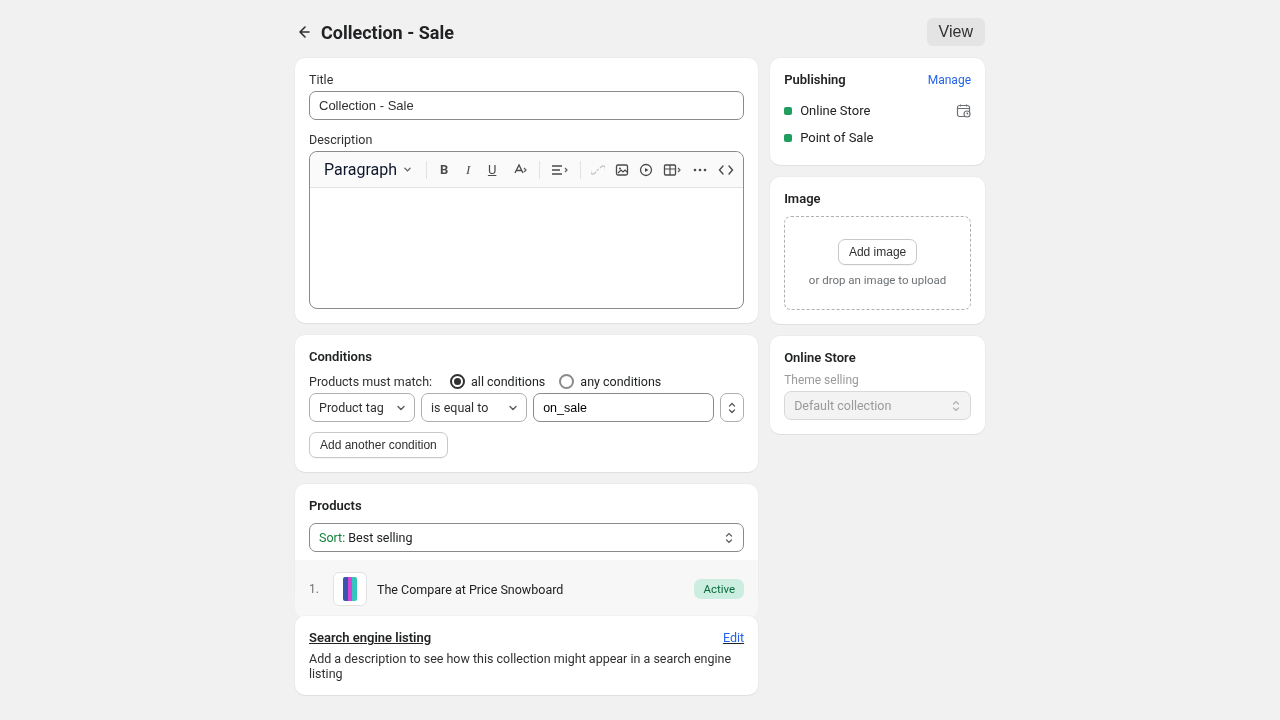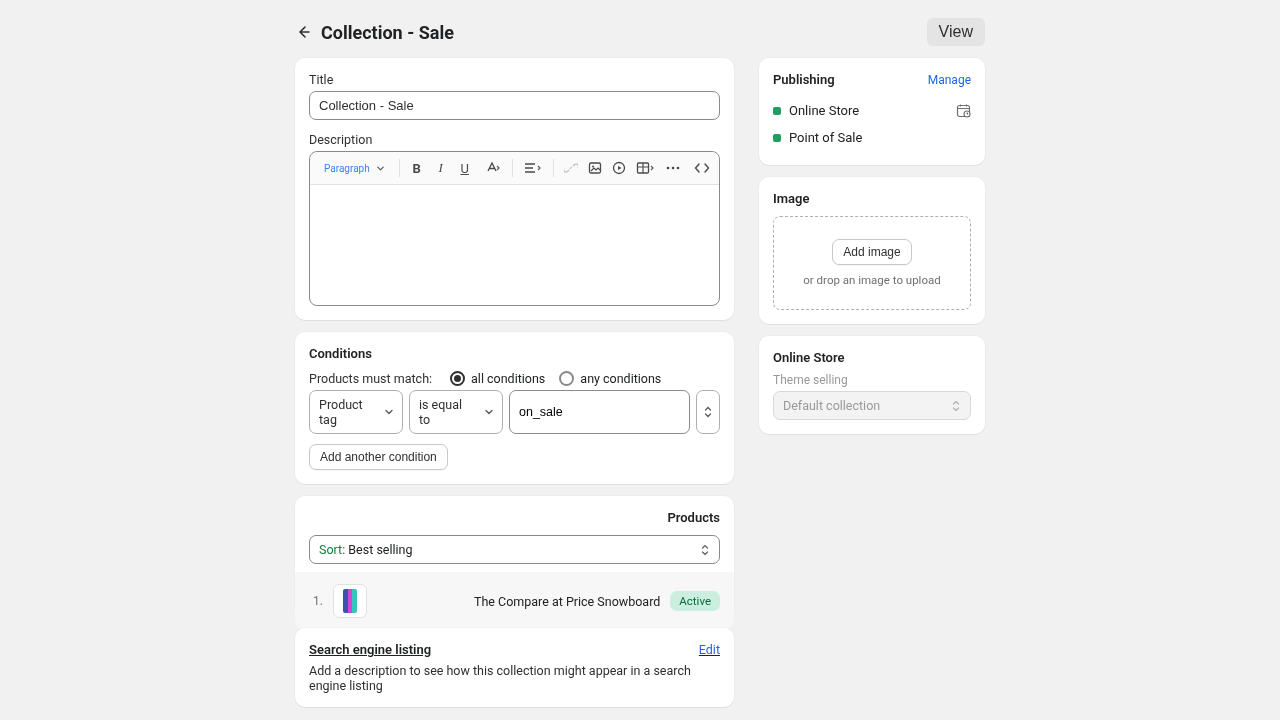--- a/index.html
+++ b/index.html
@@ -43,21 +43,21 @@
     background: #e4e4e4;
     border: none;
     border-radius: 6px;
     padding: 5px 12px;
     font-size: 16px;
     color: #303030;
     cursor: pointer;
   }
   .layout {
     display: flex;
-    gap: 25px;
+    gap: 12px;
     width: 690px;
     margin: 0 auto;
   }
   .col-main { flex: 1; display: flex; flex-direction: column; gap: 12px; }
   .col-side { width: 226px; display: flex; flex-direction: column; gap: 12px; }
   .card {
     background: #fff;
     border-radius: 10px;
     box-shadow: 0 1px 0 rgba(0,0,0,0.05), 0 0 0 1px rgba(0,0,0,0.02);
     padding: 14px 14px;
@@ -90,22 +90,22 @@
     border-bottom: 1px solid #e2e2e2;
     gap: 2px;
     background: #fafafa;
     border-radius: 8px 8px 0 0;
   }
   .tb-select {
     display: flex;
     align-items: center;
     gap: 6px;
     padding: 4px 8px;
-    font-size: 10px;
-    color: #3b82f6;
+    font-size: 16px;
+    color: #0f172a;
     border-radius: 6px;
     cursor: pointer;
   }
   .tb-btn {
     width: 22px; height: 24px;
     display: flex; align-items: center; justify-content: center;
     border-radius: 5px;
     cursor: pointer;
     color: #4a4a4a;
   }
@@ -400,21 +400,21 @@
           <input class="cond-value" value="on_sale" style="">
           <div class="sort-btn">
             <svg width="10" height="14" viewBox="0 0 10 14">
                 <path d="M2.5 5 L5 2.5 L7.5 5 M2.5 9 L5 11.5 L7.5 9" stroke="#5c5c5c" stroke-width="1.3" fill="none" stroke-linecap="round"></path>
               </svg>
           </div>
         </div>
         <button class="btn-secondary">Add another condition</button>
       </div>
 
-      <div class="card" style="padding-bottom:0;text-align:right;">
+      <div class="card" style="padding-bottom:0;">
         <div class="section-heading">Products</div>
         <div class="sort-select">
           <div>
             <span class="muted">Sort:</span>
             <span>Best selling</span>
           </div>
           <svg width="10" height="14" viewBox="0 0 10 14">
               <path d="M2.5 5 L5 2.5 L7.5 5 M2.5 9 L5 11.5 L7.5 9" stroke="#5c5c5c" stroke-width="1.2" fill="none" stroke-linecap="round"></path>
             </svg>
         </div>

